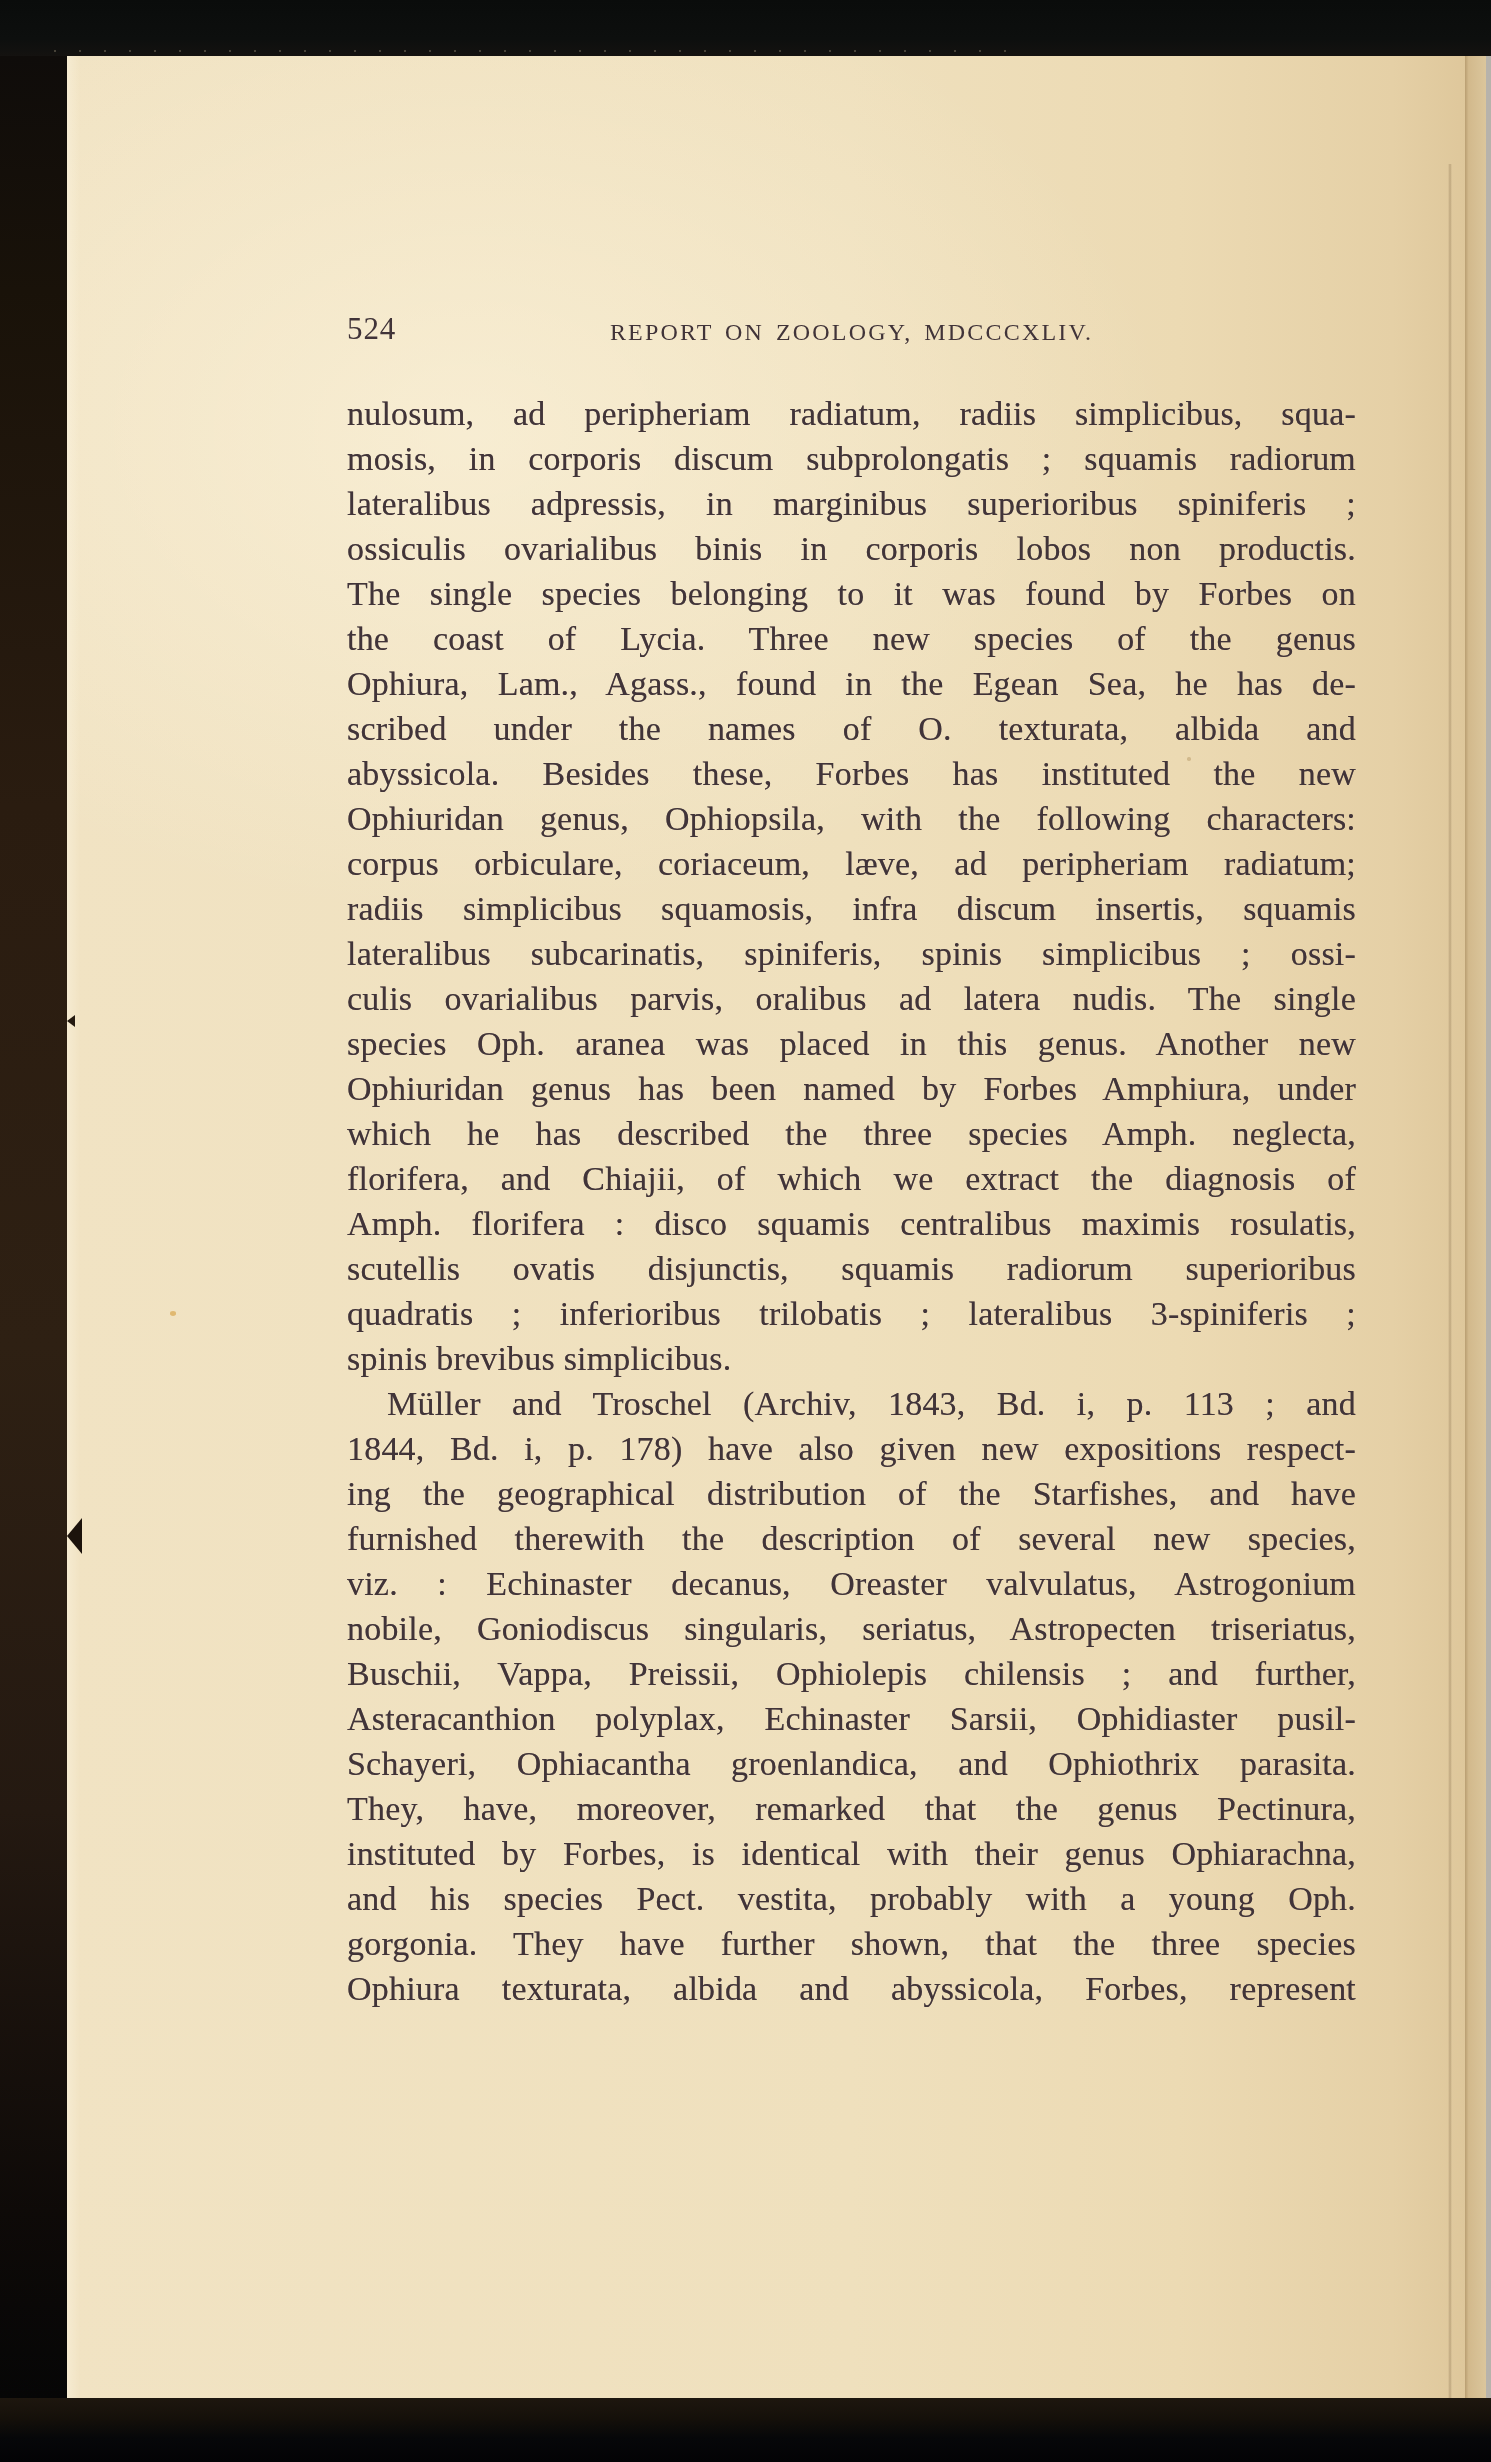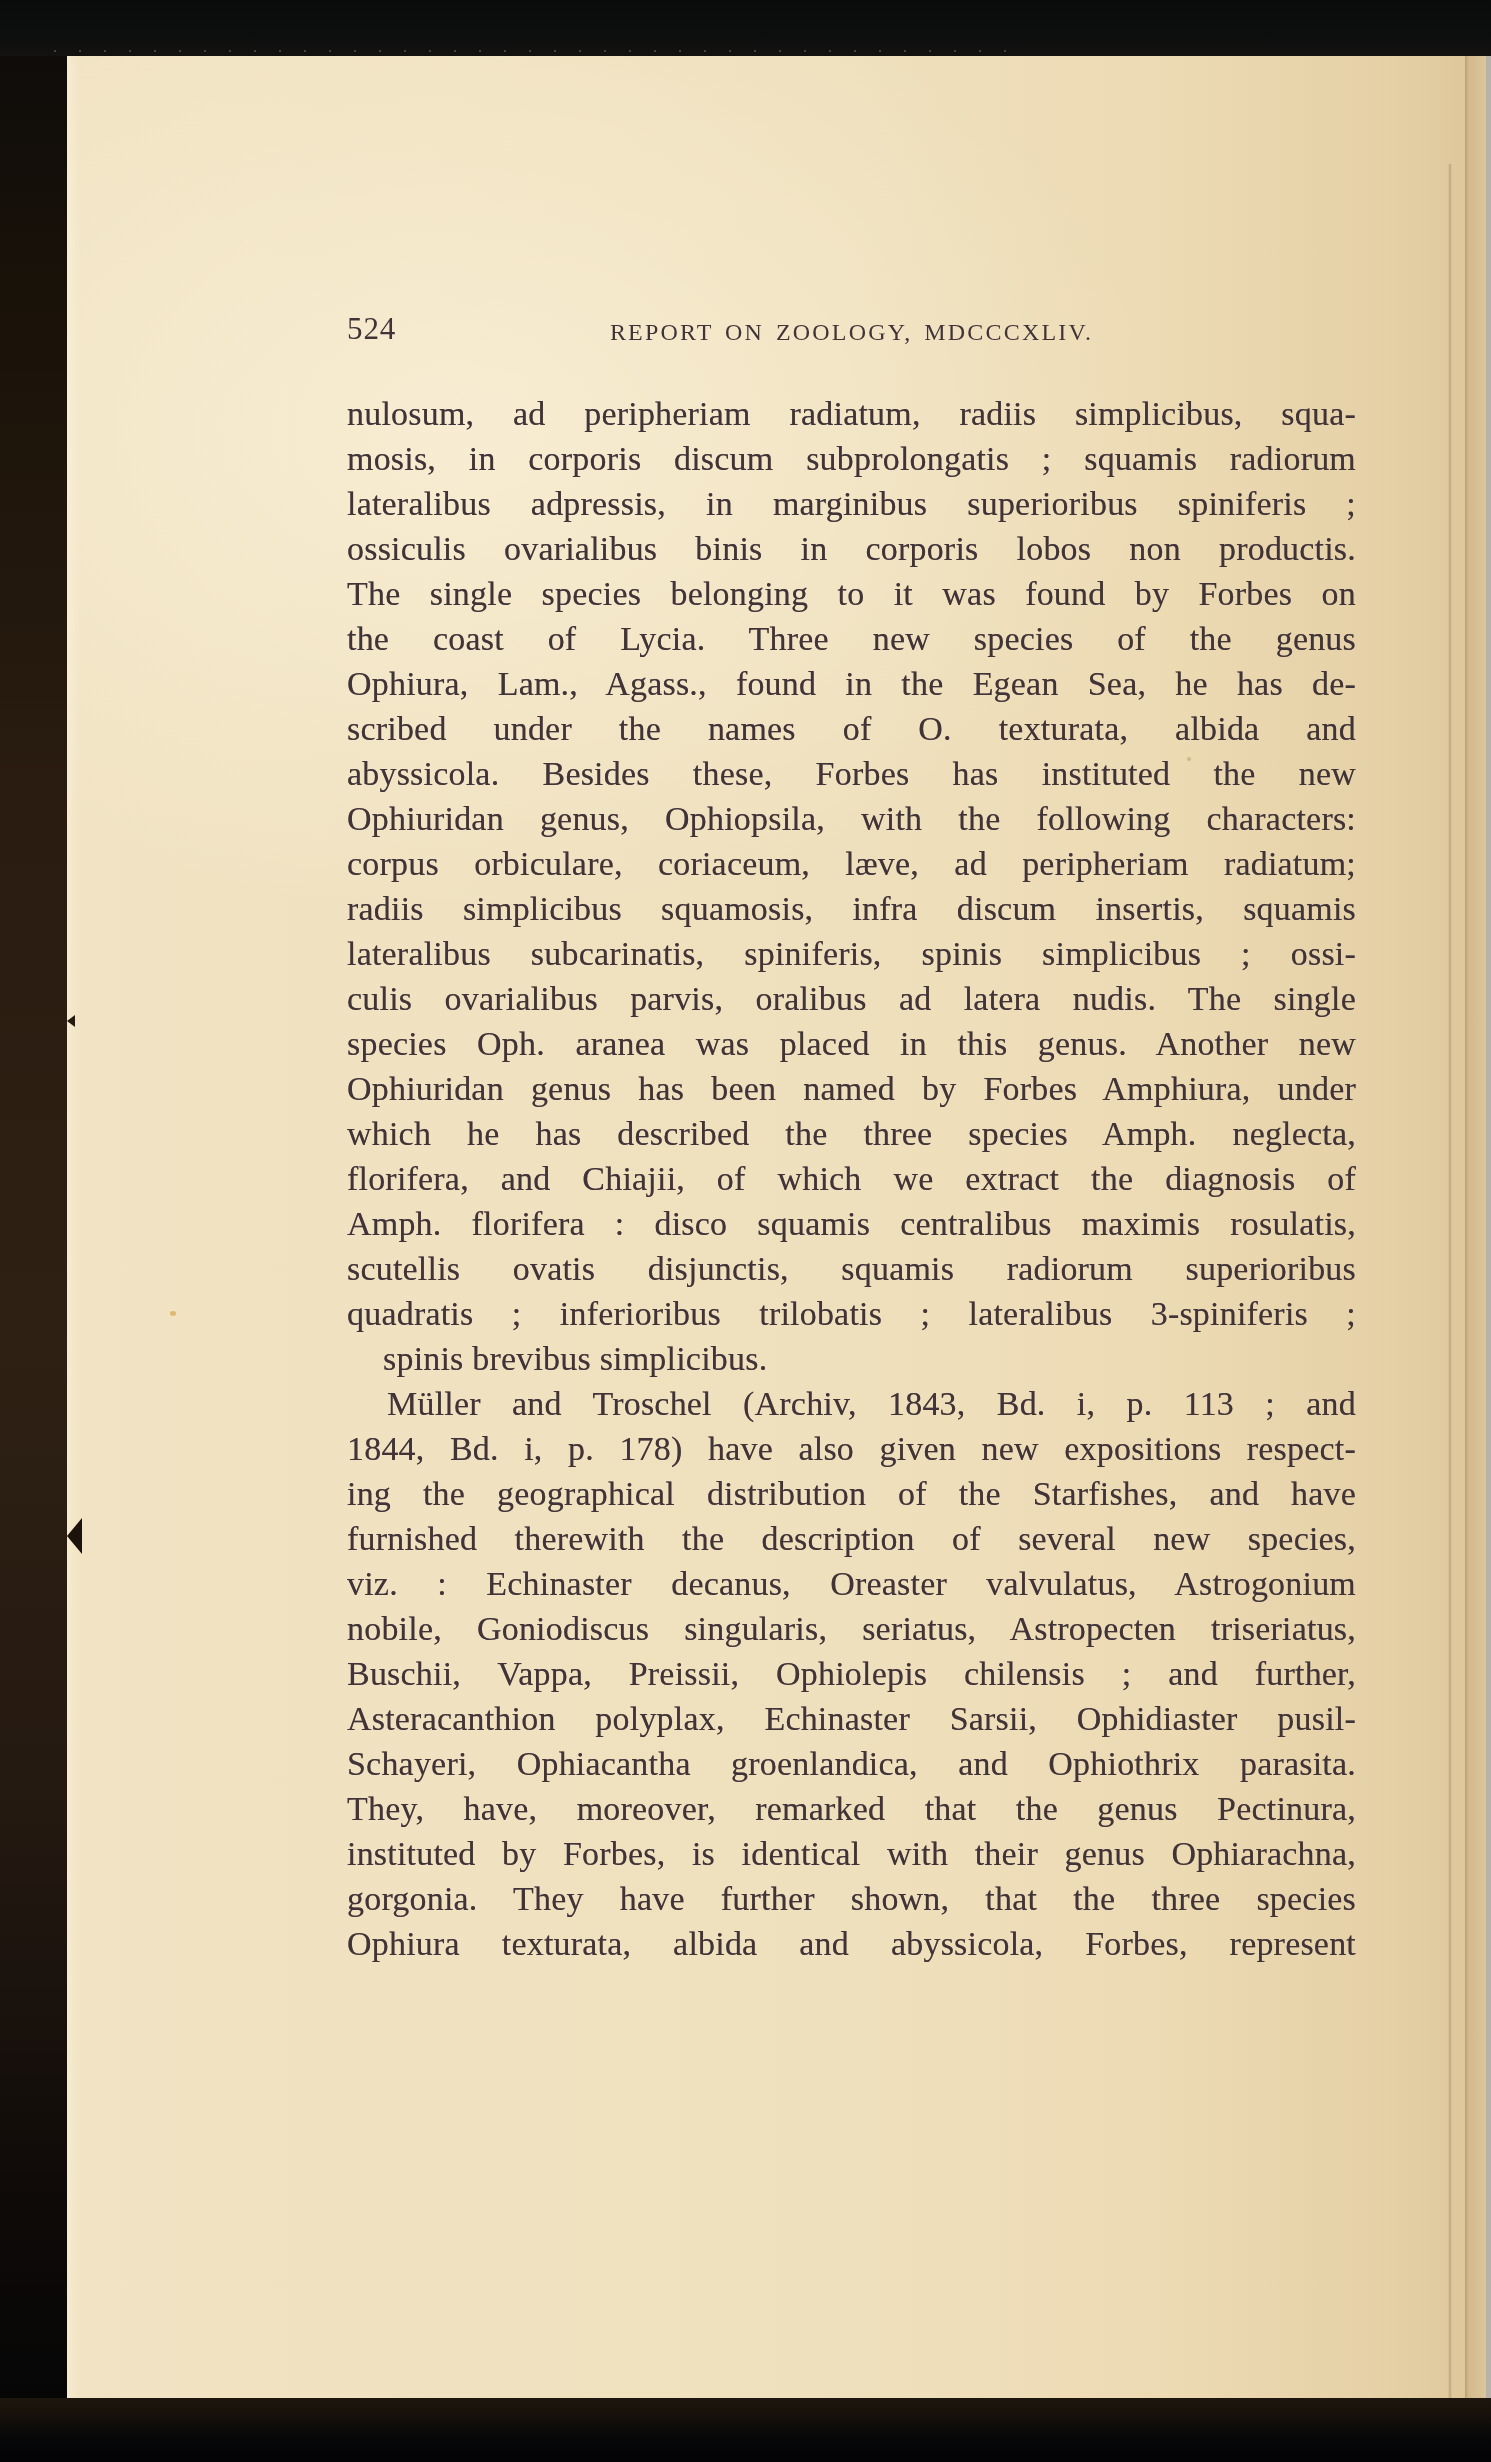--- a/index.html
+++ b/index.html
@@ -38,21 +38,21 @@
   .print{color:#413439;}
   .page-number{position:absolute;left:280px;top:255px;font-size:31px;letter-spacing:0.9px;font-family:Liberation Serif, serif;}
   .running-header{position:absolute;left:280px;top:263px;width:1009px;text-align:center;
     font-size:24px;letter-spacing:2.2px;word-spacing:3.6px;}
   .body-text{position:absolute;left:280px;top:335px;width:1009px;font-size:34px;
     text-shadow:0 0 0.6px rgba(65,52,57,.55);}
   .para{margin:0;}
   .para.indent .line:first-child{text-indent:40px;font-family:Liberation Serif, serif;}
   .line{line-height:45px;height:45px;text-align:justify;text-align-last:justify;
     letter-spacing:0.2px;white-space:normal;}
-  .line.noj{text-align-last:left;margin-left:36px;}
+  .line.noj{text-align-last:left;}
   .it{}
 </style>
 </head>
 <body>
 
 <div class="screenshot">
   <div class="top-band"></div>
   <div class="dust-line"></div>
   <div class="left-gutter"></div>
 
@@ -98,20 +98,21 @@
           <div class="line"><span>1844, Bd. i, p. 178) have also given new expositions respect-</span></div>
           <div class="line"><span>ing the geographical distribution of the Starfishes, and have</span></div>
           <div class="line"><span>furnished therewith the description of several new species,</span></div>
           <div class="line"><span>viz. : </span><span class="it">Echinaster decanus, Oreaster valvulatus, Astrogonium</span></div>
           <div class="line"><span class="it">nobile, Goniodiscus singularis, seriatus, Astropecten triseriatus,</span></div>
           <div class="line"><span class="it">Buschii, Vappa, Preissii, Ophiolepis chilensis</span><span> ; and further,</span></div>
           <div class="line"><span class="it">Asteracanthion polyplax, Echinaster Sarsii, Ophidiaster pusil-</span></div>
           <div class="line"><span class="it">Schayeri, Ophiacantha groenlandica,</span><span> and </span><span class="it">Ophiothrix parasita.</span></div>
           <div class="line"><span>They, have, moreover, remarked that the genus </span><span class="it">Pectinura,</span></div>
           <div class="line"><span>instituted by Forbes, is identical with their genus </span><span class="it">Ophiarachna,</span></div>
+          <div class="line"><span>and his species </span><span class="it">Pect. vestita,</span><span> probably with a young </span><span class="it">Oph.</span></div>
           <div class="line"><span class="it">gorgonia.</span><span> They have further shown, that the three species</span></div>
           <div class="line"><span class="it">Ophiura texturata, albida</span><span> and </span><span class="it">abyssicola,</span><span> Forbes, represent</span></div>
         </div>
       </div>
   </div>
 
   <div class="bottom-band"></div>
 </div>
 
 

